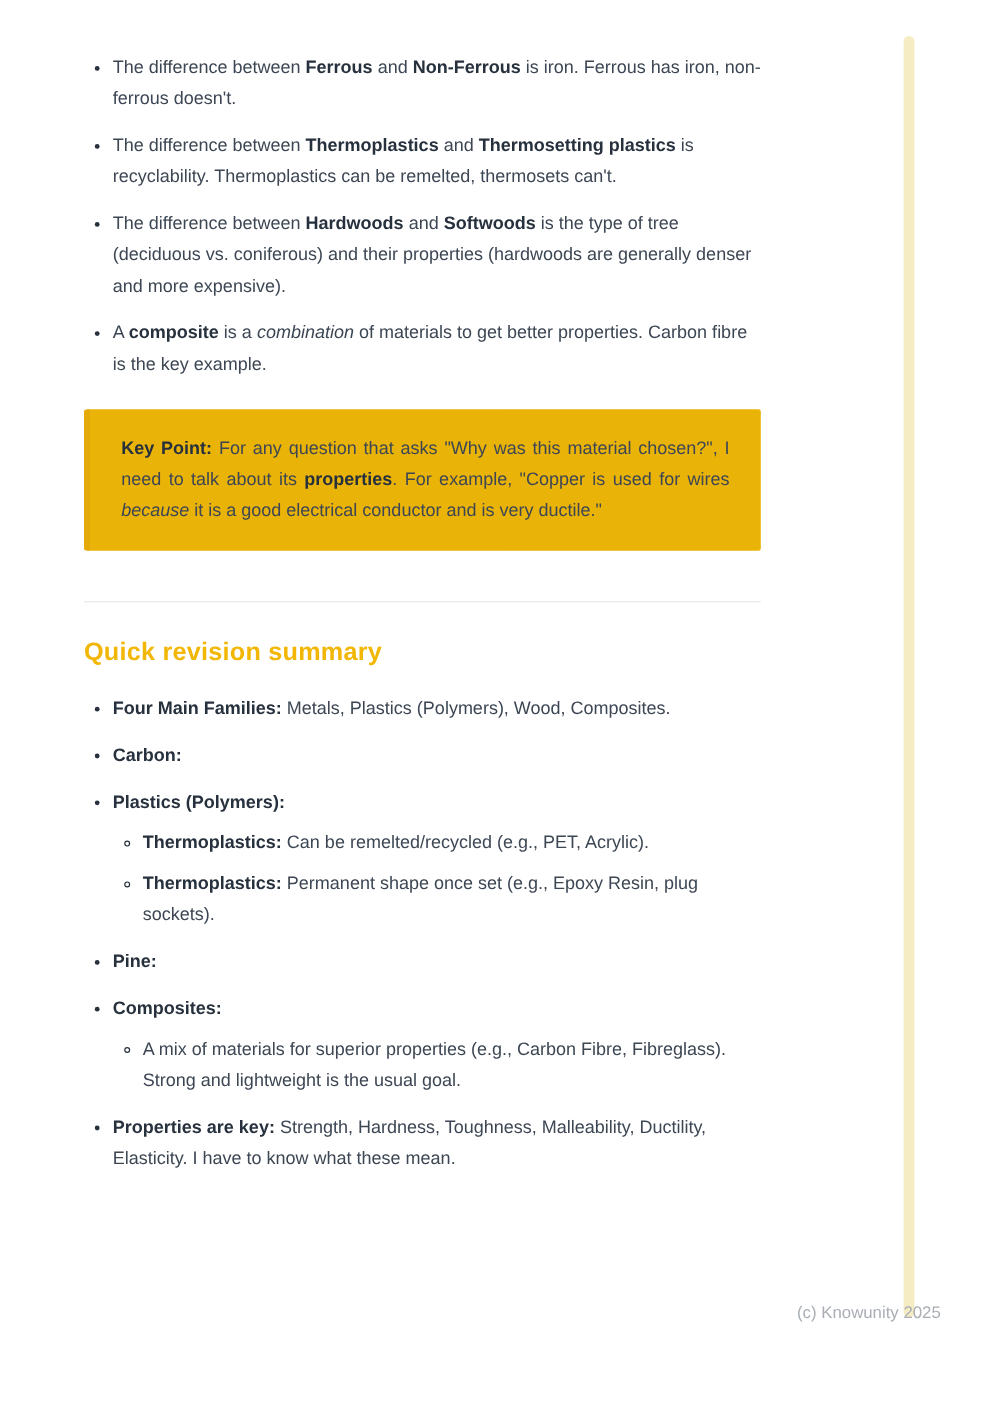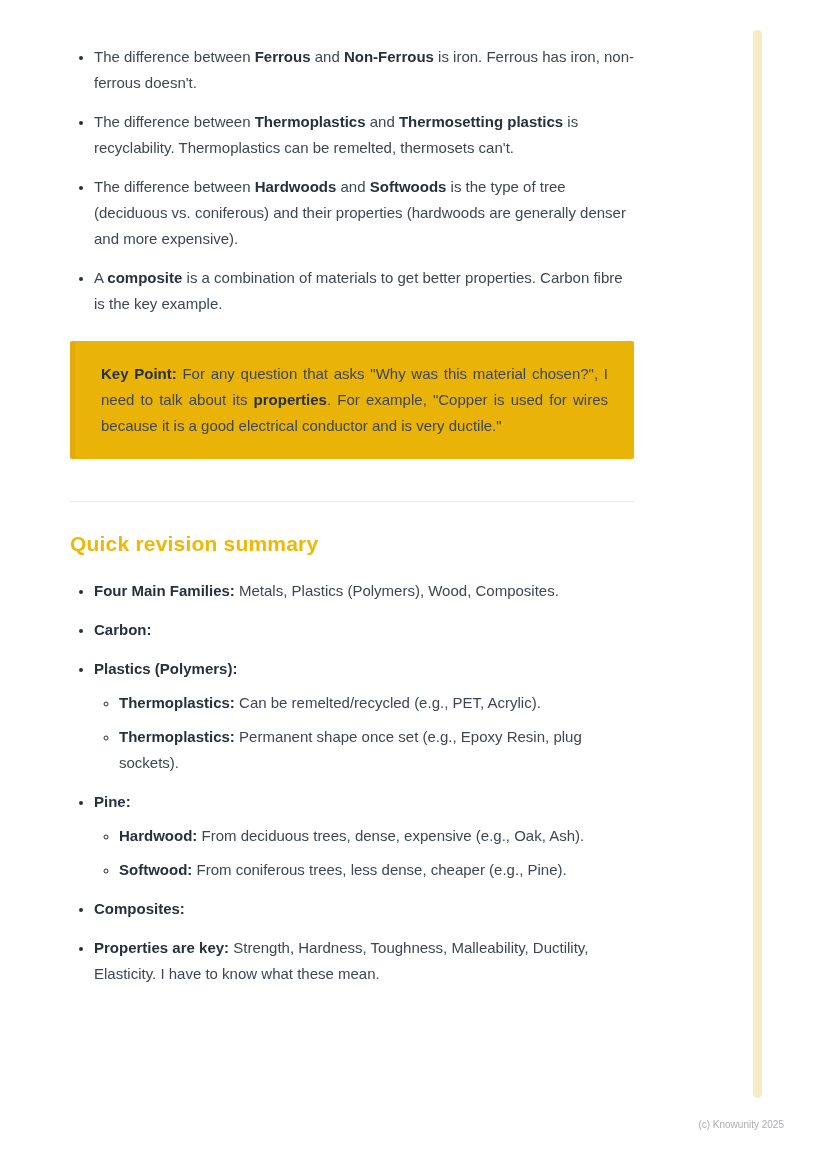--- a/index.html
+++ b/index.html
@@ -14,21 +14,21 @@
   .page-surface { position:absolute; inset:0; background:#ffffff; }
   .edge-stripe {
     position:absolute; top:30px; right:66px; width:9px; height:1068px;
     background:#f6ecc4; border-radius:5px;
   }
   .content {
     position:absolute; left:70px; top:44px; width:564px;
     font-size:15px; line-height:26px;
   }
   .b { font-weight:700; color:#27313d; }
-  .i { }
+  .i { font-style:italic; }
 
   ul.bullets { list-style:disc; padding-left:24px; }
   ul.bullets > li { margin-bottom:13px; }
   ul.bullets > li::marker { color:#27313d; font-size:13px; }
 
   .callout {
     margin-top:24px;
     background:#eab308;
     border-left:5px solid #e3aa0a;
     border-radius:2px;
@@ -51,22 +51,22 @@
   ul.summary { margin-top:20px; }
   ul.summary > li { margin-bottom:13px; }
   ul.subs {
     list-style:circle;
     padding-left:25px; margin-top:8px;
   }
   ul.subs > li { margin-bottom:8px; }
   ul.subs > li::marker { color:#27313d; font-size:13px; }
 
   .footer-credit {
-    position:absolute; right:44px; bottom:40px;
-    font-size:10px; line-height:12px; color:#a9aeb5;
+    position:absolute; right:44px; bottom:72px;
+    font-size:14px; line-height:12px; color:#a9aeb5;
   }
 </style>
 </head>
 <body>
 
 <div class="page-surface"></div>
 <div class="edge-stripe"></div>
 
 <main class="content">
 
@@ -98,28 +98,27 @@
     <li>
       <span><span class="b">Plastics (Polymers):</span></span>
       <ul class="subs">
         <li><span class="b">Thermoplastics:</span><span> Can be remelted/recycled (e.g., PET, Acrylic).</span></li>
         <li><span class="b">Thermoplastics:</span><span> Permanent shape once set (e.g., Epoxy Resin, plug sockets).</span></li>
       </ul>
     </li>
 
     <li>
       <span><span class="b">Pine:</span></span>
-      <ul class="subs">
-        <li><span class="b">Hardwood:</span><span> From deciduous trees, dense, expensive (e.g., Oak, Ash).</span></li>
-        <li><span class="b">Softwood:</span><span> From coniferous trees, less dense, cheaper (e.g., Pine).</span></li>
-      </ul>
     </li>
 
     <li>
       <span><span class="b">Composites:</span></span>
+      <ul class="subs">
+        <li><span>A mix of materials for superior properties (e.g., Carbon Fibre, Fibreglass). Strong and lightweight is the usual goal.</span></li>
+      </ul>
     </li>
 
     <li>
       <span><span class="b">Properties are key:</span><span> Strength, Hardness, Toughness, Malleability, Ductility, Elasticity. I have to know what these mean.</span></span>
     </li>
 
   </ul>
 </main>
 
 <div class="footer-credit">(c) Knowunity 2025</div>

